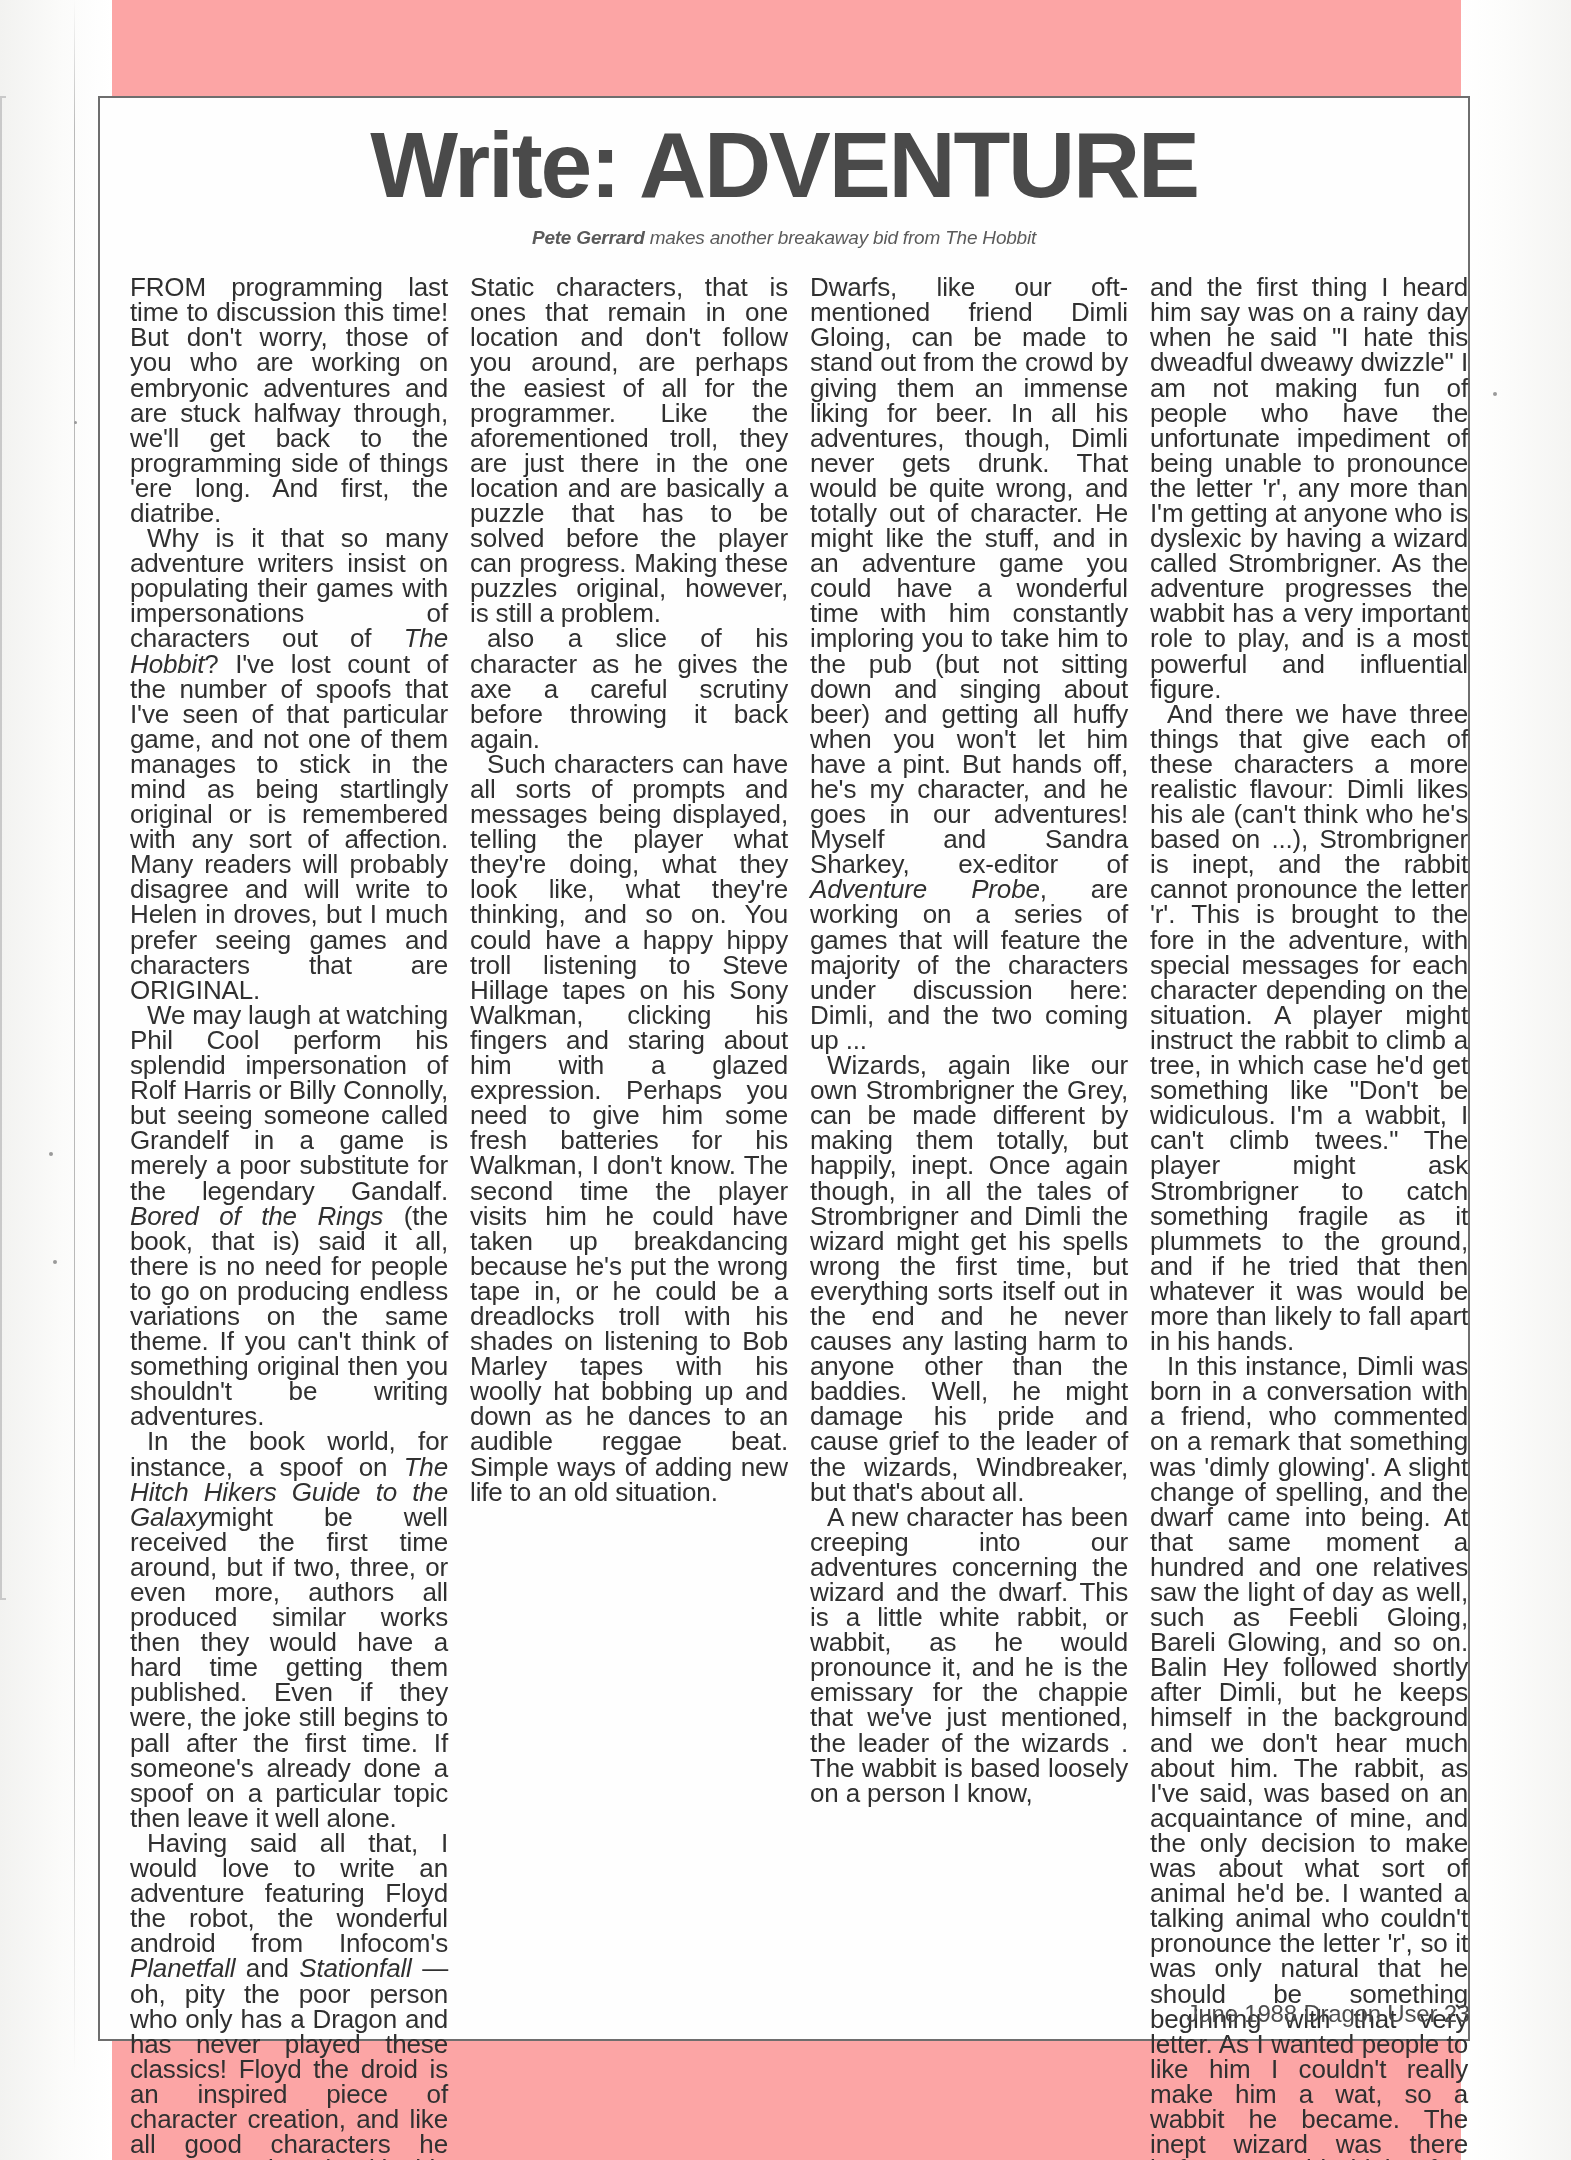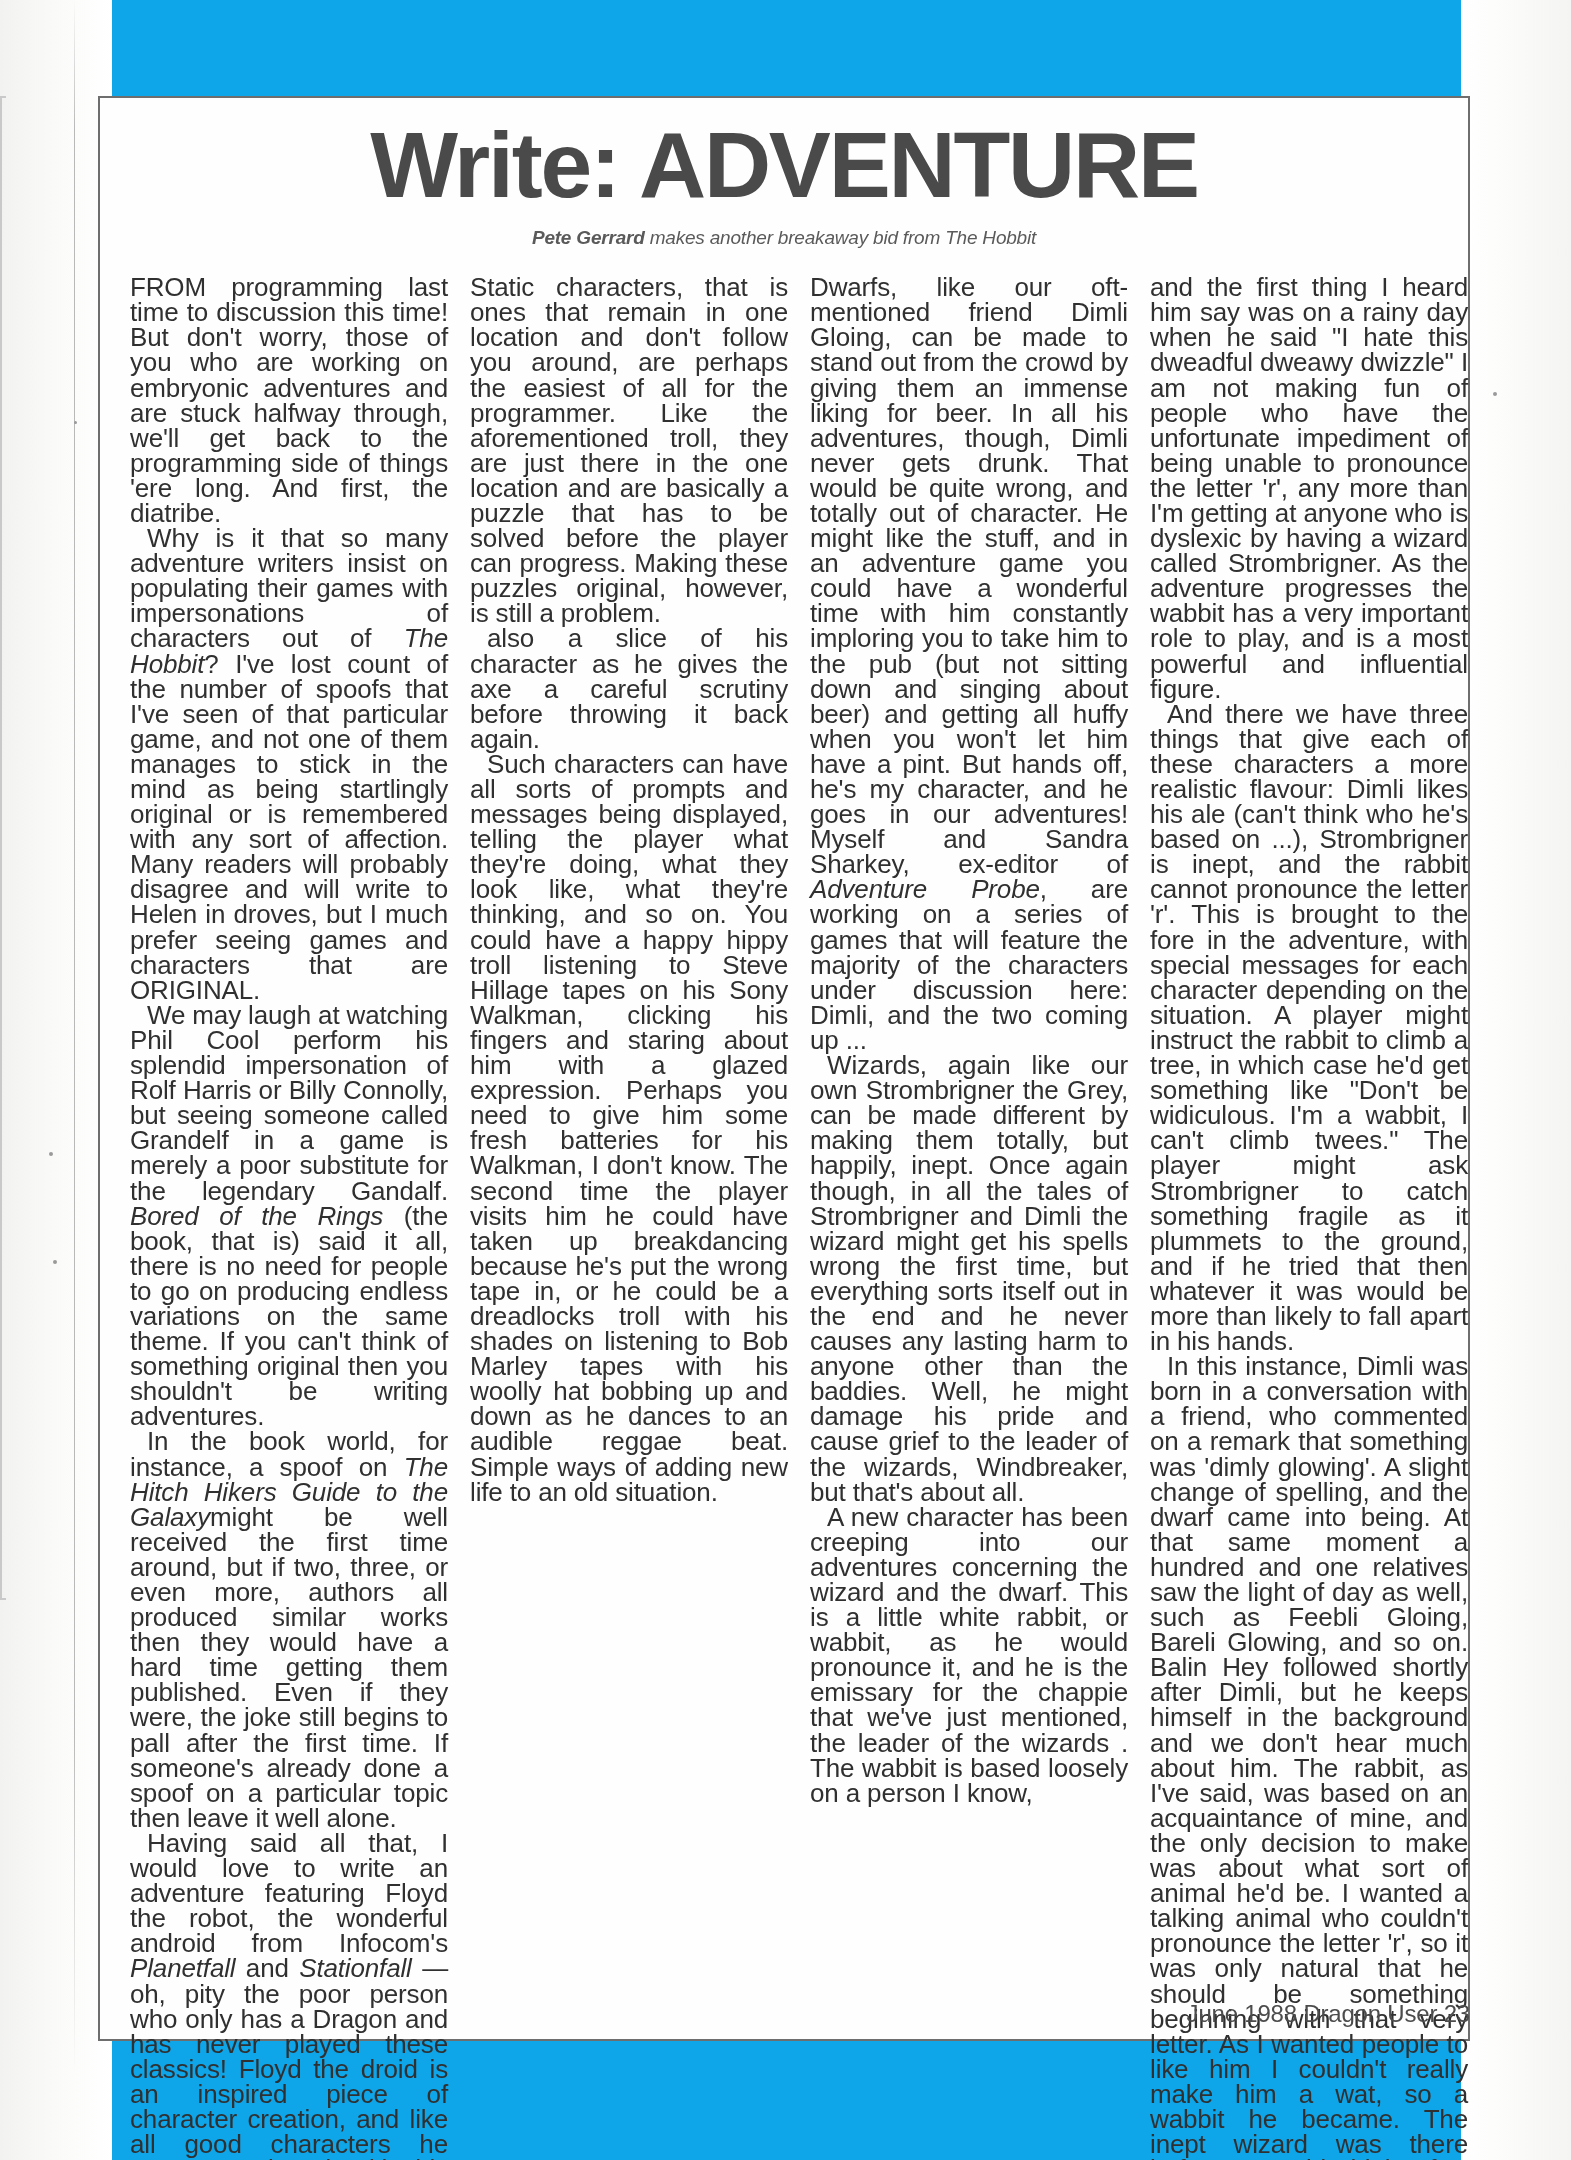--- a/index.html
+++ b/index.html
@@ -9,21 +9,21 @@
   }
   body {
     font-family: "Liberation Sans", sans-serif;
     -webkit-font-smoothing: antialiased;
   }
 
   #page {
     position: relative;
     width: 1571px;
     height: 2160px;
-    background: #0ea5e9;
+    background: #fca5a5;
     overflow: hidden;
   }
 
   
   .scan-left-edge {
     position: absolute;
     left: 0; top: 96px;
     width: 4px; height: 1500px;
     border-left: 2px solid #c9c9c9;
     border-top: 2px solid #c9c9c9;

